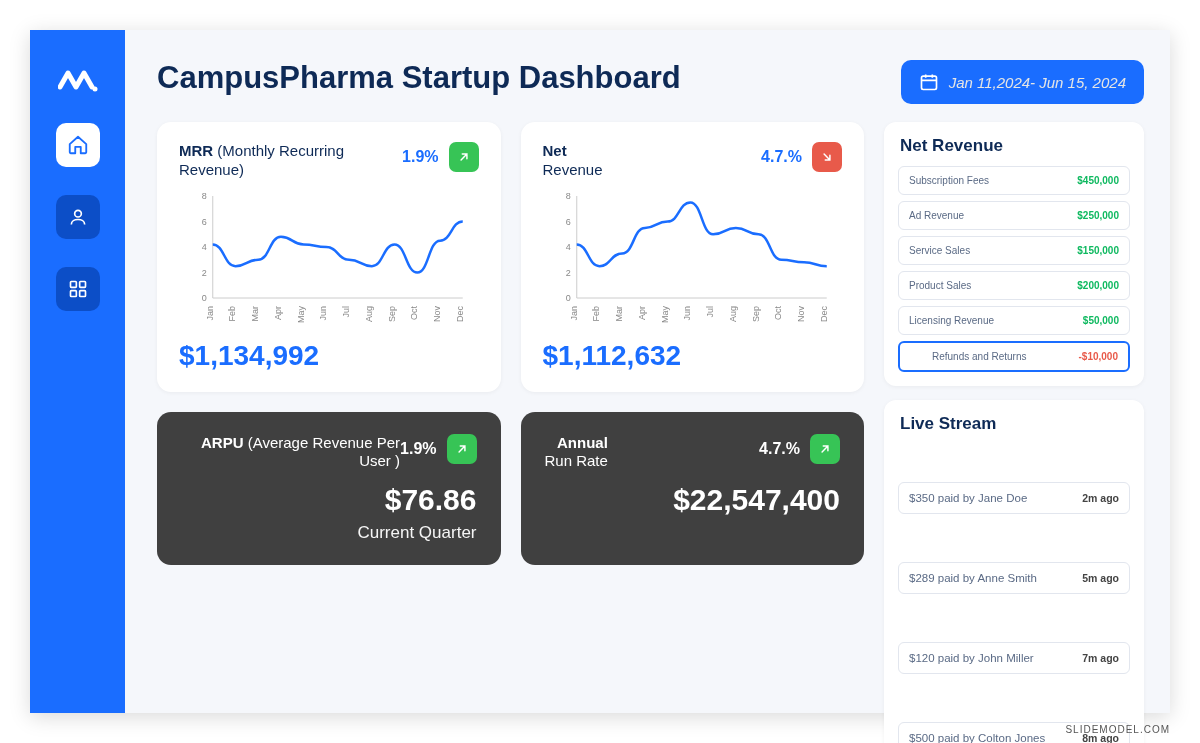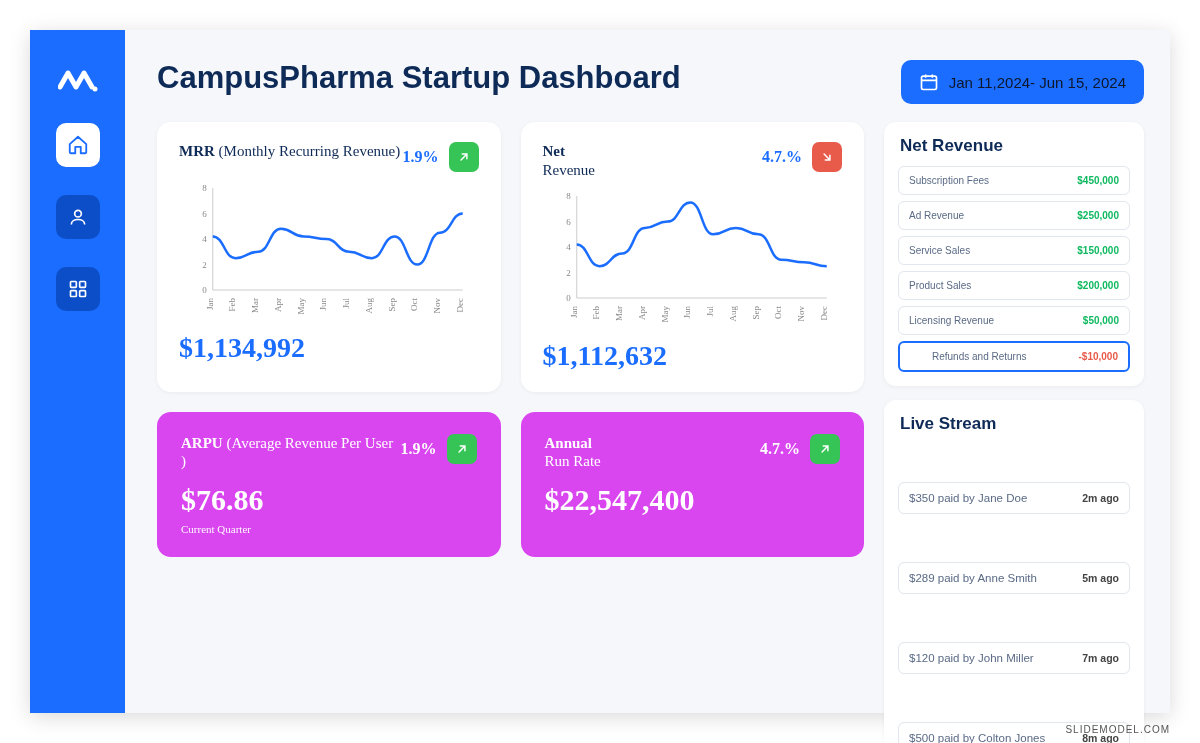--- a/index.html
+++ b/index.html
@@ -6,40 +6,40 @@
 body { font-family: 'Segoe UI', -apple-system, sans-serif; background: #fff; width: 1200px; height: 743px; position: relative; }
 .shadow-frame { position: absolute; left: 30px; top: 30px; width: 1140px; height: 683px; background: #f5f7fb; box-shadow: 0 4px 20px rgba(0,0,0,0.15); display: flex; }
 .sidebar { width: 95px; background: #1a6dff; display: flex; flex-direction: column; align-items: center; padding-top: 35px; gap: 28px; }
 .logo { width: 40px; height: 30px; }
 .nav-btn { width: 44px; height: 44px; border-radius: 10px; display: flex; align-items: center; justify-content: center; cursor: pointer; }
 .nav-btn.active { background: #fff; }
 .nav-btn.inactive { background: #0c4ec7; }
 .main { flex: 1; padding: 30px 26px 26px 32px; display: flex; flex-direction: column; }
 .top-row { display: flex; justify-content: space-between; align-items: flex-start; margin-bottom: 18px; text-align: right; }
 .title { font-size: 31px; font-weight: 700; color: #0e2a56; }
-.date-pill { background: #1a6dff; color: #0f172a; border-radius: 10px; padding: 12px 18px; display: flex; align-items: center; gap: 10px; font-size: 15px; font-weight: 500; }
+.date-pill { background: #1a6dff; color: #e5e5e5; border-radius: 10px; padding: 12px 18px; display: flex; align-items: center; gap: 10px; font-size: 15px; font-weight: 500; font-style: italic; }
 .content { display: flex; gap: 20px; flex: 1; }
 .left-col { flex: 1; display: flex; flex-direction: column; gap: 20px; }
-.row { display: flex; gap: 20px; font-family: Liberation Serif, serif; }
+.row { display: flex; gap: 20px; }
 .card { background: #fff; border-radius: 14px; padding: 20px 22px; box-shadow: 0 1px 4px rgba(0,0,0,0.05); flex: 1; }
 .card-head { display: flex; justify-content: space-between; align-items: flex-start; }
 .card-title { font-size: 15px; color: #0e2a56; line-height: 1.25; }
 .card-title b { font-weight: 700; }
 .pct-wrap { display: flex; align-items: center; gap: 10px; }
 .pct { color: #1a6dff; font-weight: 700; font-size: 16px; }
 .arrow-badge { width: 30px; height: 30px; border-radius: 7px; display: flex; align-items: center; justify-content: center; }
 .arrow-badge.green { background: #37c456; }
 .arrow-badge.red { background: #e85a4a; }
 .chart { width: 100%; height: 140px; margin-top: 8px; }
 .big-val { color: #1a6dff; font-size: 28px; font-weight: 700; margin-top: 8px; }
-.blue-card { background: #d946ef; border-radius: 14px; padding: 22px 24px; flex: 1; color: #fff; }
+.blue-card { background: #404040; border-radius: 14px; padding: 22px 24px; flex: 1; color: #fff; text-align: right; }
 .blue-card .card-title { color: #fff; }
 .blue-card .pct { color: #fff; }
 .blue-card .big-val { color: #fff; font-size: 30px; margin-top: 12px; }
-.sub-label { font-size: 11px; font-weight: 400; margin-top: 6px; opacity: 0.95; }
+.sub-label { font-size: 17px; font-weight: 400; margin-top: 6px; opacity: 0.95; }
 .right-col { width: 260px; display: flex; flex-direction: column; gap: 14px; }
 .panel { background: #fff; border-radius: 12px; padding: 14px 14px; box-shadow: 0 1px 4px rgba(0,0,0,0.05); }
 .panel-title { font-size: 17px; font-weight: 700; color: #0e2a56; margin-bottom: 10px; padding-left: 2px; }
 .rev-row { display: flex; justify-content: space-between; align-items: flex-end; padding: 8px 10px; border: 1px solid #e2e6ee; border-radius: 6px; margin-bottom: 6px; font-size: 10px; }
 .rev-row:last-child { margin-bottom: 0; }
 .rev-row.highlight { border: 2px solid #1a6dff; padding-left: 32px; }
 .rev-label { color: #5a6a85; }
 .rev-val { font-weight: 600; }
 .rev-val.pos { color: #0fb960; }
 .rev-val.neg { color: #e85a4a; }

